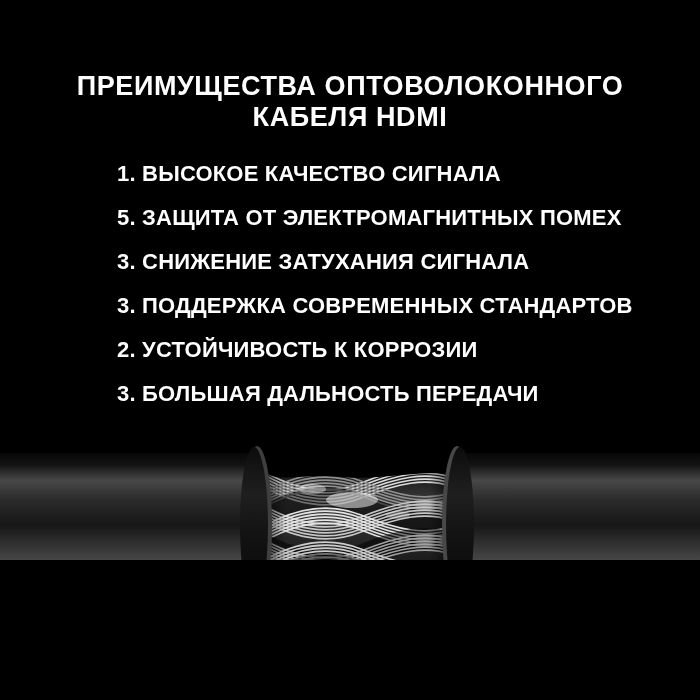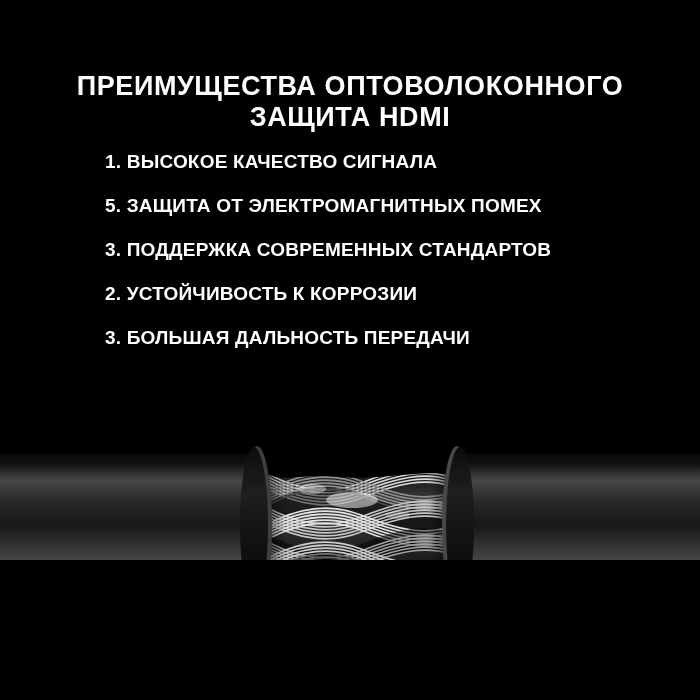--- a/index.html
+++ b/index.html
@@ -26,26 +26,26 @@
     font-size: 27px;
     line-height: 31px;
     letter-spacing: 0.6px;
   }
   .title span { display: block; }
   .advantages {
     position: absolute;
     top: 140px;
     left: 105px;
     right: 40px;
-    margin: 0;
+    margin: 12px;
     padding: 0;
     list-style: none;
     color: #ffffff;
     font-weight: bold;
-    font-size: 19px;
+    font-size: 22px;
     letter-spacing: 0.2px;
   }
   .advantages li {
     height: 44px;
     line-height: 44px;
     white-space: nowrap;
   }
   .cable-figure {
     position: absolute;
     top: 443px;
@@ -54,26 +54,27 @@
     height: 180px;
   }
 </style>
 </head>
 <body>
 
 <div class="canvas">
 
   <h1 class="title">
     <span>ПРЕИМУЩЕСТВА ОПТОВОЛОКОННОГО</span>
-    <span>ЗАЩИТА HDMI</span>
+    <span>КАБЕЛЯ HDMI</span>
   </h1>
 
   <ol class="advantages">
     <li>1. ВЫСОКОЕ КАЧЕСТВО СИГНАЛА</li>
     <li>5. ЗАЩИТА ОТ ЭЛЕКТРОМАГНИТНЫХ ПОМЕХ</li>
+    <li>3. СНИЖЕНИЕ ЗАТУХАНИЯ СИГНАЛА</li>
     <li>3. ПОДДЕРЖКА СОВРЕМЕННЫХ СТАНДАРТОВ</li>
     <li>2. УСТОЙЧИВОСТЬ К КОРРОЗИИ</li>
     <li>3. БОЛЬШАЯ ДАЛЬНОСТЬ ПЕРЕДАЧИ</li>
   </ol>
 
   <svg class="cable-figure" viewBox="0 0 700 180" aria-hidden="true">
     <defs>
       <linearGradient id="jacketGrad" x1="0" y1="0" x2="0" y2="1">
         <stop offset="0" stop-color="#070707"></stop>
         <stop offset="0.08" stop-color="#121212"></stop>

